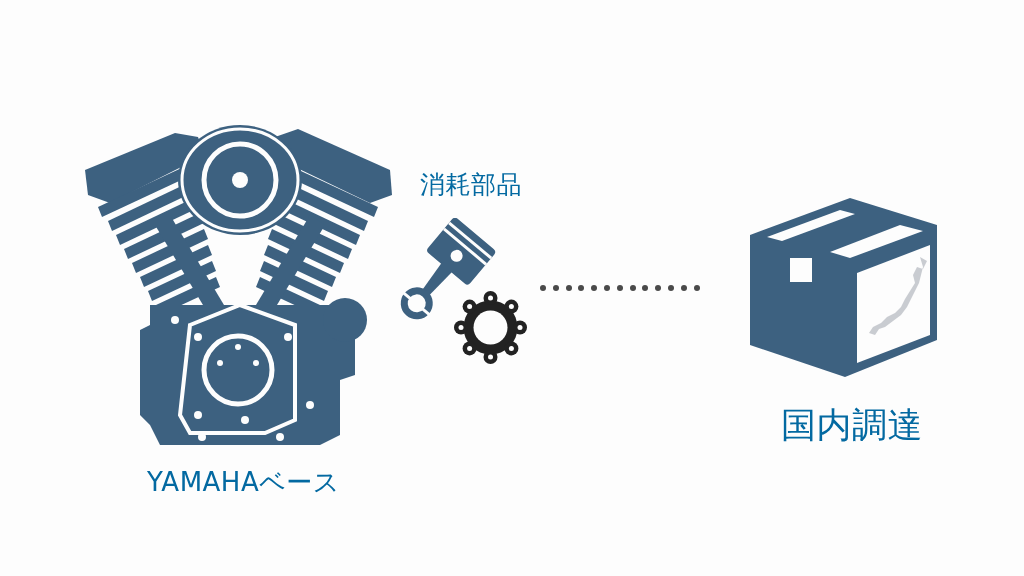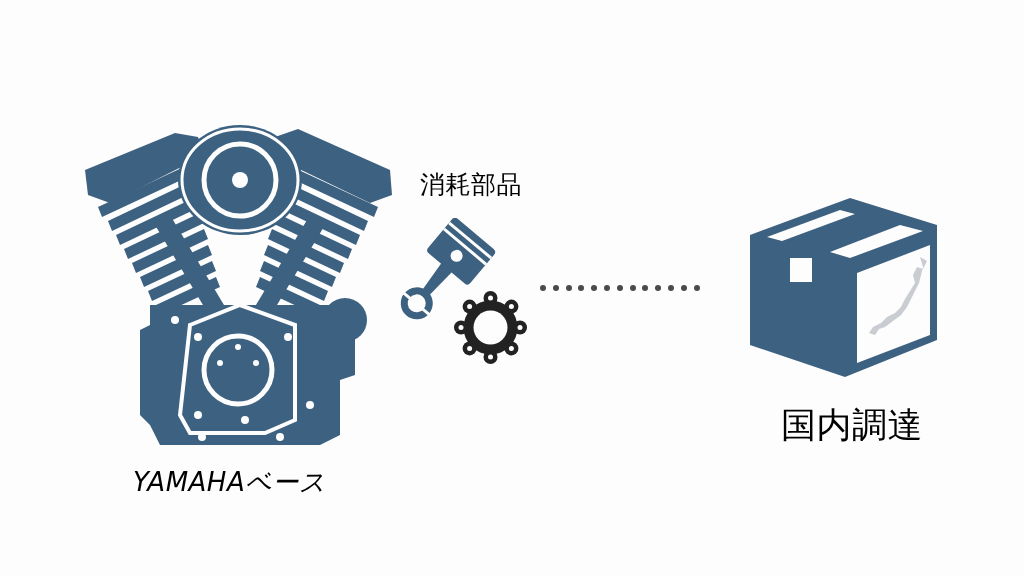--- a/index.html
+++ b/index.html
@@ -4,21 +4,21 @@
 <style>
   html, body { margin: 0; padding: 0; }
   body {
     width: 1024px; height: 576px; overflow: hidden;
     background: #fdfdfd;
     position: relative;
     font-family: "DejaVu Sans", "Liberation Sans", sans-serif;
   }
   .abs { position: absolute; }
   .label {
-    color: #000000;
+    color: #0369a1;
     font-size: 26px;
     letter-spacing: 0.5px;
     white-space: nowrap;
     text-align: right;
   }
   .dots { display: flex; gap: 6.8px; align-items: center; }
   .dot { width: 6px; height: 6px; border-radius: 50%; background: #4a4a4a; }
 </style>
 </head>
 <body>
@@ -77,21 +77,21 @@
       <circle cx="208" cy="222" r="4"></circle>
       <circle cx="118" cy="300" r="4"></circle>
       <circle cx="165" cy="305" r="4"></circle>
       <circle cx="230" cy="290" r="4"></circle>
       <circle cx="95" cy="205" r="4"></circle>
       <circle cx="122" cy="322" r="4"></circle>
       <circle cx="200" cy="322" r="4"></circle>
     </g>
   </svg>
 </div>
-<div class="abs label" style="left:133px; top:465px;font-style:italic;">YAMAHAベース</div>
+<div class="abs label" style="left:147px; top:465px;">YAMAHAベース</div>
 
 <div class="abs label" style="left:420px; top:168px; font-size:25px;">消耗部品</div>
 
 <div class="abs" style="left:388px; top:218px; width:110px; height:115px;">
   <svg width="110" height="115" viewBox="0 0 110 115">
     <g transform="rotate(40 60 45)">
       <rect x="35" y="5" width="55" height="45" rx="4" fill="#3d6180"></rect>
       <rect x="35" y="12" width="55" height="3" fill="#fdfdfd"></rect>
       <rect x="35" y="20" width="55" height="3" fill="#fdfdfd"></rect>
       <circle cx="62" cy="34" r="6" fill="#fdfdfd"></circle>

